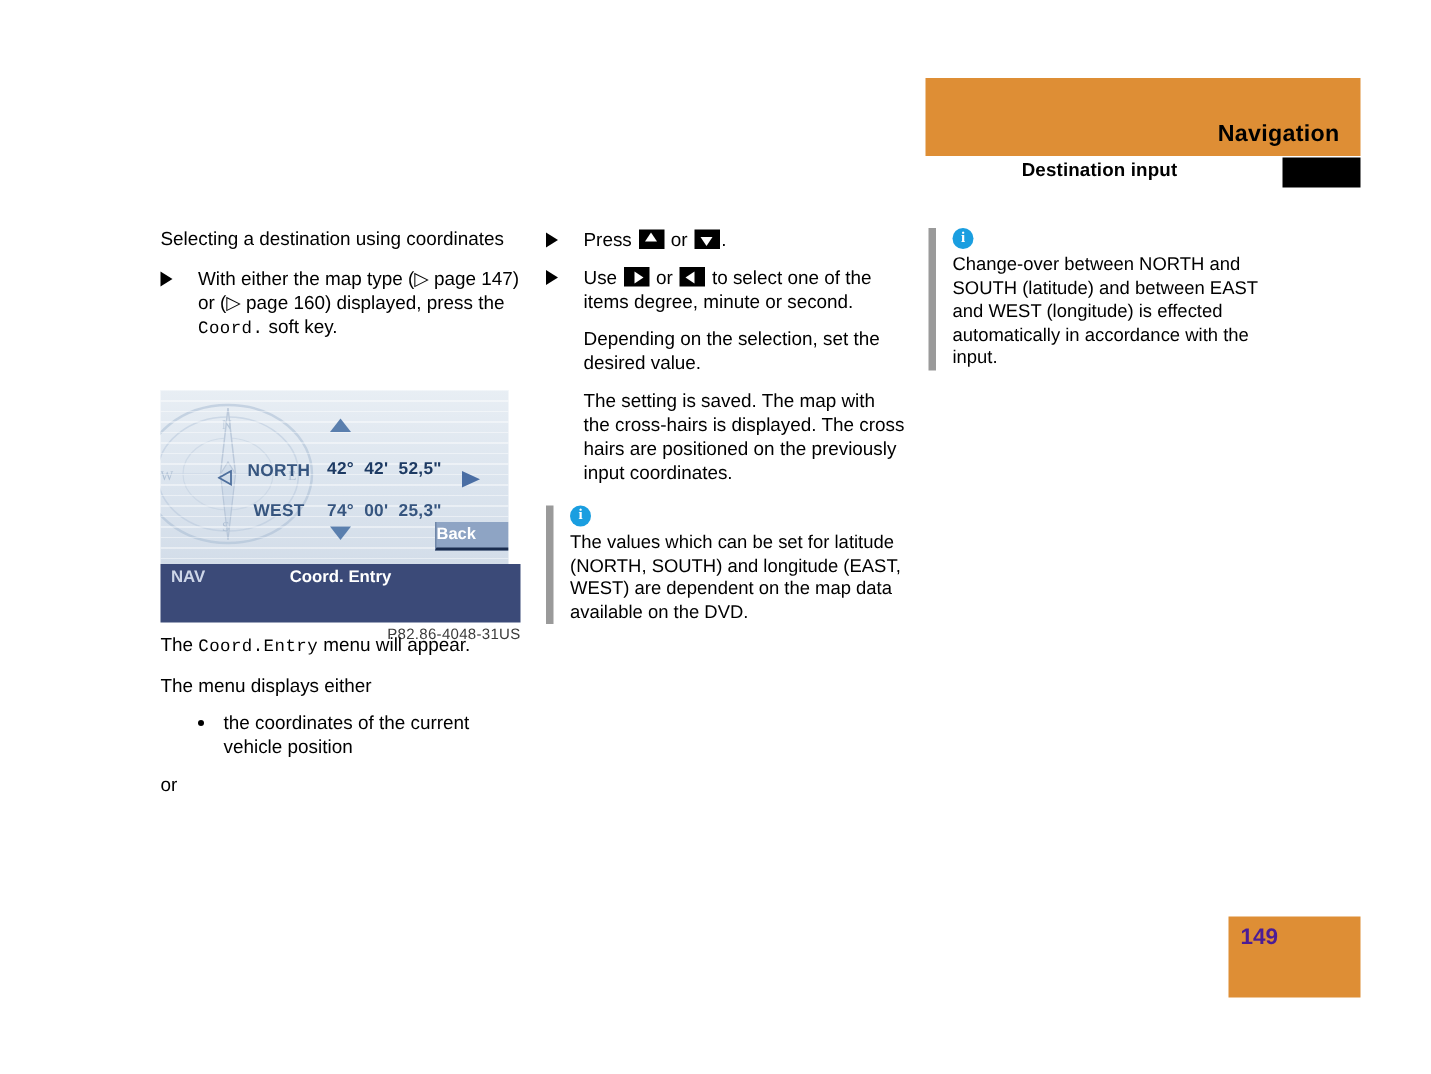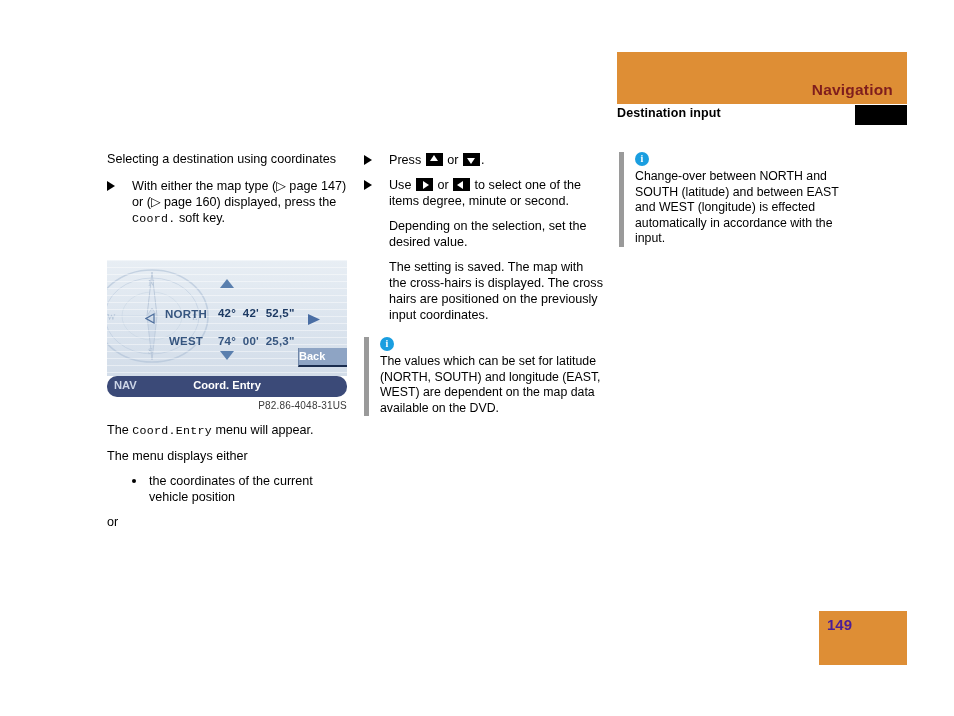--- a/index.html
+++ b/index.html
@@ -26,39 +26,39 @@
     left: 617px;
     top: 52px;
     width: 290px;
     height: 52px;
     background: #de8e35;
   }
   .hdr-title {
     position: absolute;
     right: 14px;
     bottom: 5px;
-    color: #7f1d1d;
+    color: #000000;
     font-size: 15.5px;
     font-weight: bold;
     letter-spacing: 0.2px;
   }
   .hdr-sub-blk {
     position: absolute;
     left: 855px;
     top: 105px;
     width: 52px;
     height: 20px;
     background: #000000;
   }
   .hdr-sub {
     position: absolute;
     left: 617px;
     top: 106px;
     width: 232px;
-    text-align: left;
+    text-align: center;
     font-size: 12.5px;
     font-weight: bold;
     color: #000000;
     letter-spacing: 0.1px;
   }
 
   
   .pageno-bar {
     position: absolute;
     left: 819px;
@@ -203,25 +203,26 @@
 
   
   .figure {
     position: absolute;
     left: 107px;
     top: 260px;
     width: 240px;
   }
   .screen {
     position: relative;
-    width: 240px;
+    width: 196px;
     height: 116px;
     background: linear-gradient(180deg,#e8eef4 0%,#dbe4ee 55%,#d3dde9 100%);
     overflow: hidden;
     font-family: "Liberation Sans", sans-serif;
+    padding-left: 36px;
   }
   .scan {
     position: absolute; left: 0; right: 0; top: 0; bottom: 0;
     background: repeating-linear-gradient(180deg,
       rgba(255,255,255,0.45) 0px, rgba(255,255,255,0.45) 1px,
       rgba(0,0,0,0) 1px, rgba(0,0,0,0) 7px);
     pointer-events: none;
   }
   .compass {
     position: absolute;
@@ -291,24 +292,23 @@
     border-left: 1px solid #6f86a8;
     color: #ffffff;
     font-size: 11px;
     font-weight: bold;
     line-height: 17px;
     text-align: left;
   }
   .navbar {
     position: relative;
     width: 240px;
-    height: 21px;
+    height: 39px;
     background: #3b4a78;
     color: #ffffff;
-    border-radius: 10px;
   }
   .navbar .nav-l {
     position: absolute;
     left: 7px; top: 3px;
     font-size: 11.2px;
     font-weight: bold;
     color: #cdd6e8;
   }
   .navbar .nav-c {
     position: absolute;

